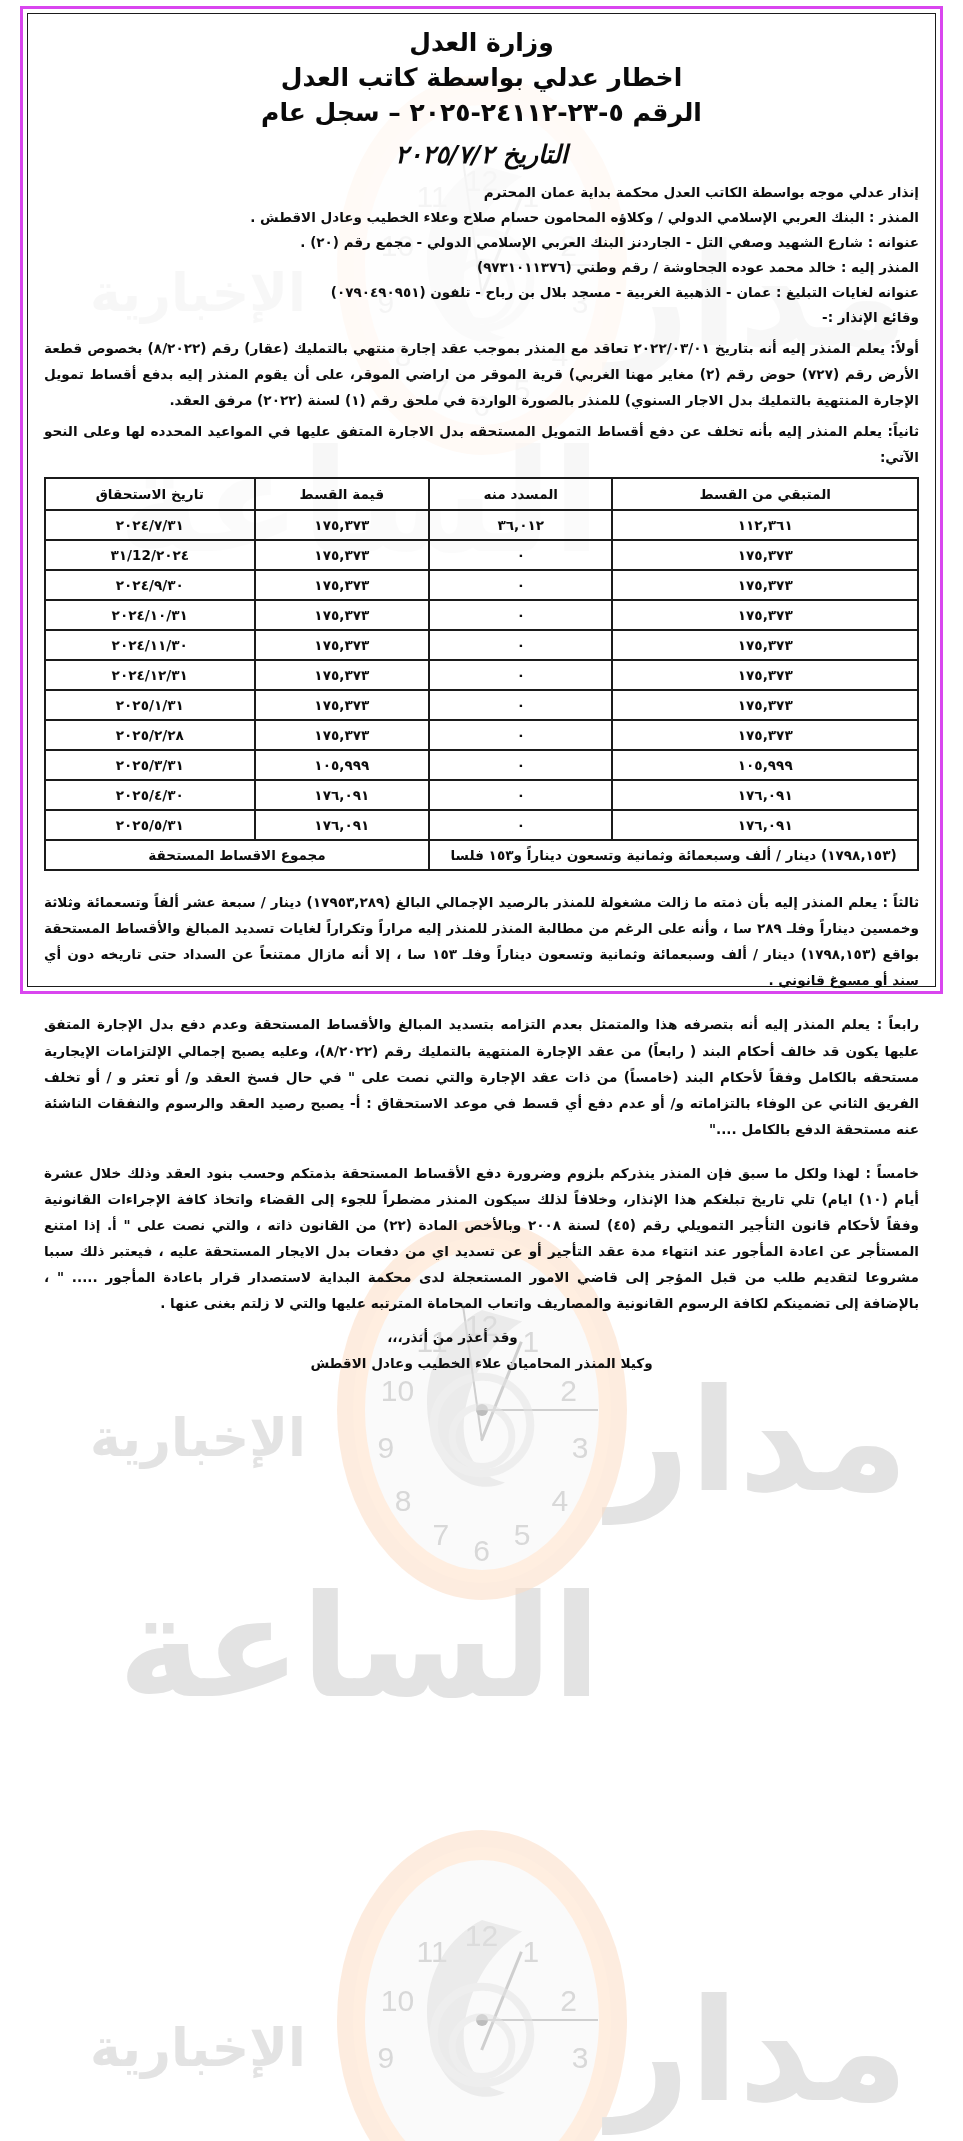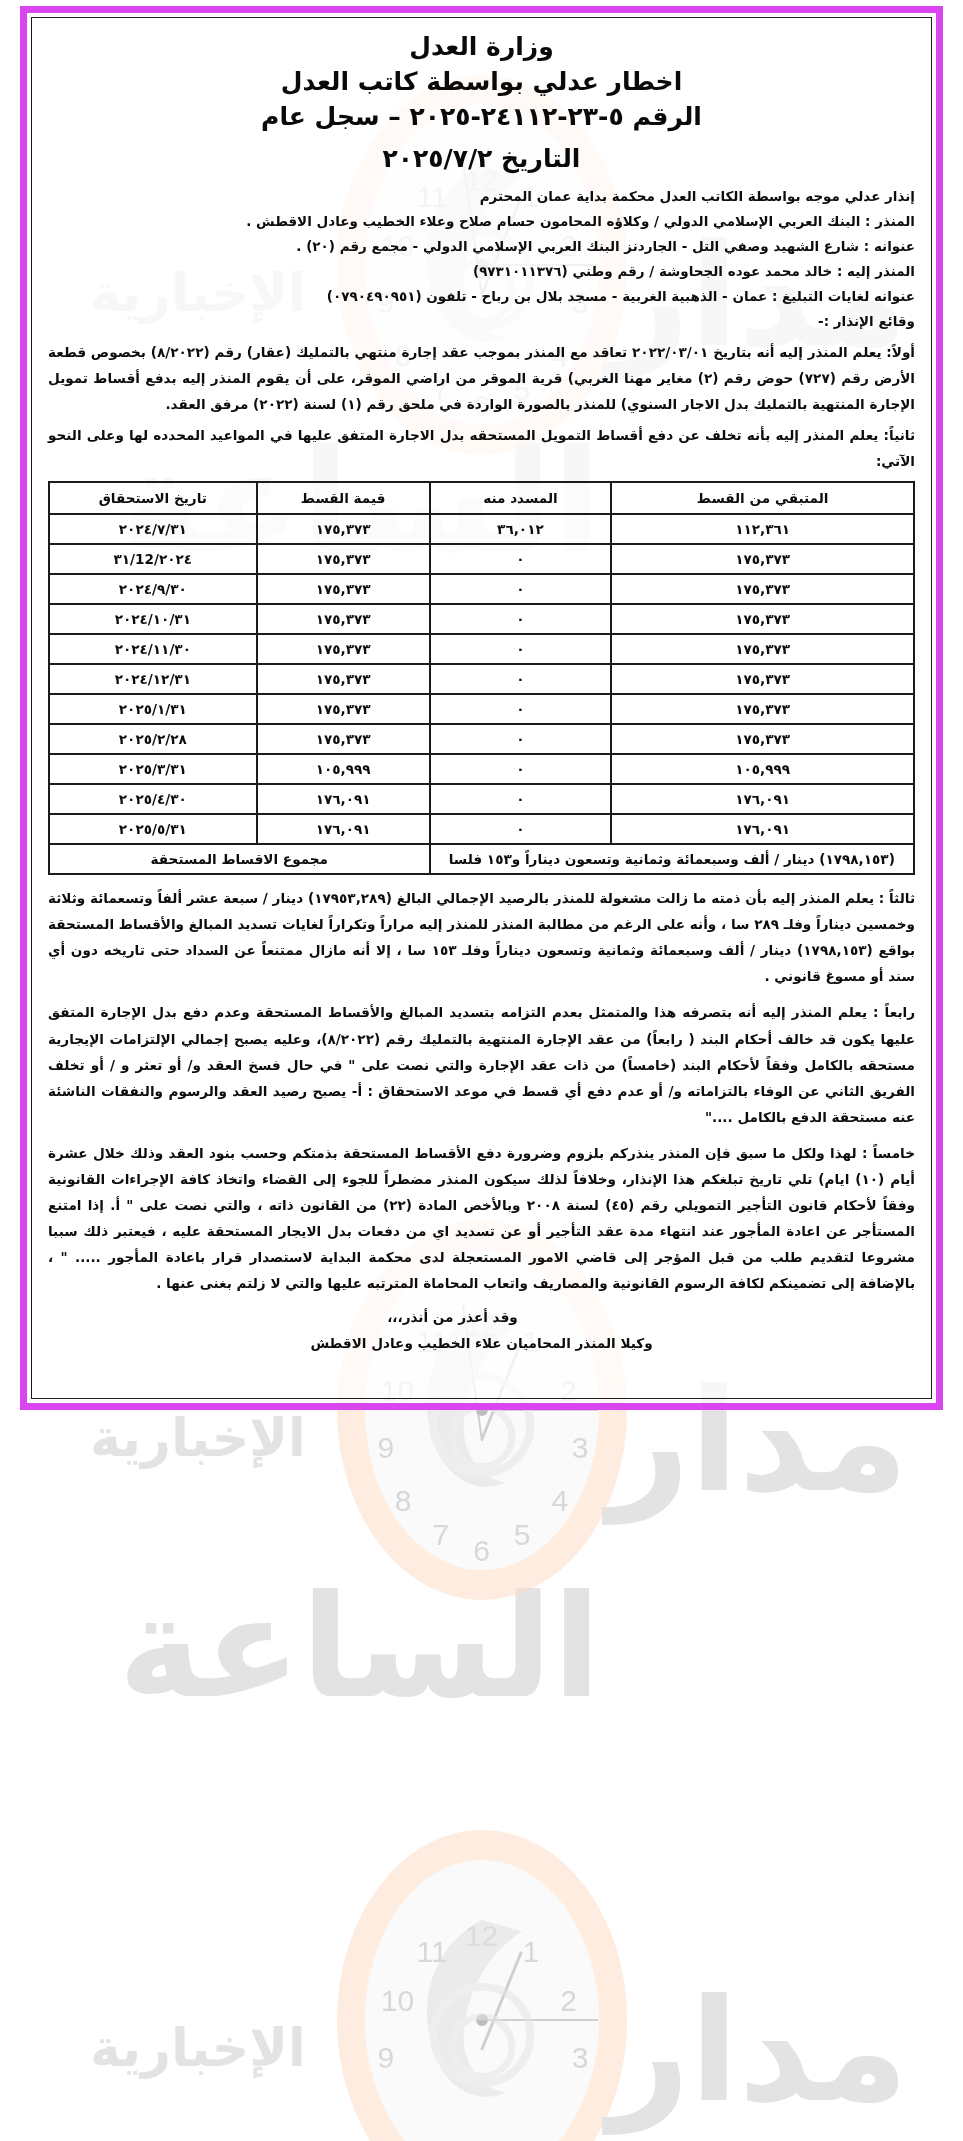--- a/index.html
+++ b/index.html
@@ -109,22 +109,22 @@
     font-size: 52px;
   }
 
   
   .doc-outer {
     position: absolute;
     z-index: 2;
     left: 20px;
     top: 6px;
     width: 923px;
-    height: 1404px;
-    border: 7px solid #d946ef;
+    height: 988px;
+    border: 3px solid #d946ef;
     background: rgba(255,255,255,0.72);
     box-sizing: border-box;
     padding: 4px;
   }
   .doc-inner {
     width: 100%;
     height: 100%;
     border: 1px solid #1b1b1b;
     box-sizing: border-box;
     padding: 12px 16px 10px 16px;
@@ -139,20 +139,21 @@
   .hdr-l1 { font-size: 25px; }
   .hdr-l2 { font-size: 25px; margin-top: 2px; }
   .hdr-l3 { font-size: 25px; margin-top: 2px; }
   .hdr-l4 { font-size: 25px; margin-top: 1px; }
   .hdr-date {
     text-align: center;
     font-size: 25px;
     font-weight: bold;
     color: #0a0a0a;
     margin-top: 11px;
+    font-style: italic;
   }
 
   .meta {
     margin-top: 11px;
     font-size: 13.5px;
     color: #0d0d0d;
     line-height: 1.85;
     text-align: right;
     font-weight: bold;
   }
@@ -160,21 +161,21 @@
 
   .para {
     font-size: 13.6px;
     color: #0d0d0d;
     line-height: 1.92;
     text-align: justify;
     text-align-last: right;
     font-weight: bold;
     margin-top: 5px;
   }
-  .para.tight { margin-top: 10px; }
+  .para.tight { margin-top: 18px; }
 
   
   table.pay {
     width: 100%;
     border-collapse: collapse;
     margin-top: 7px;
     table-layout: fixed;
   }
   table.pay th, table.pay td {
     border: 2px solid #1b1b1b;

